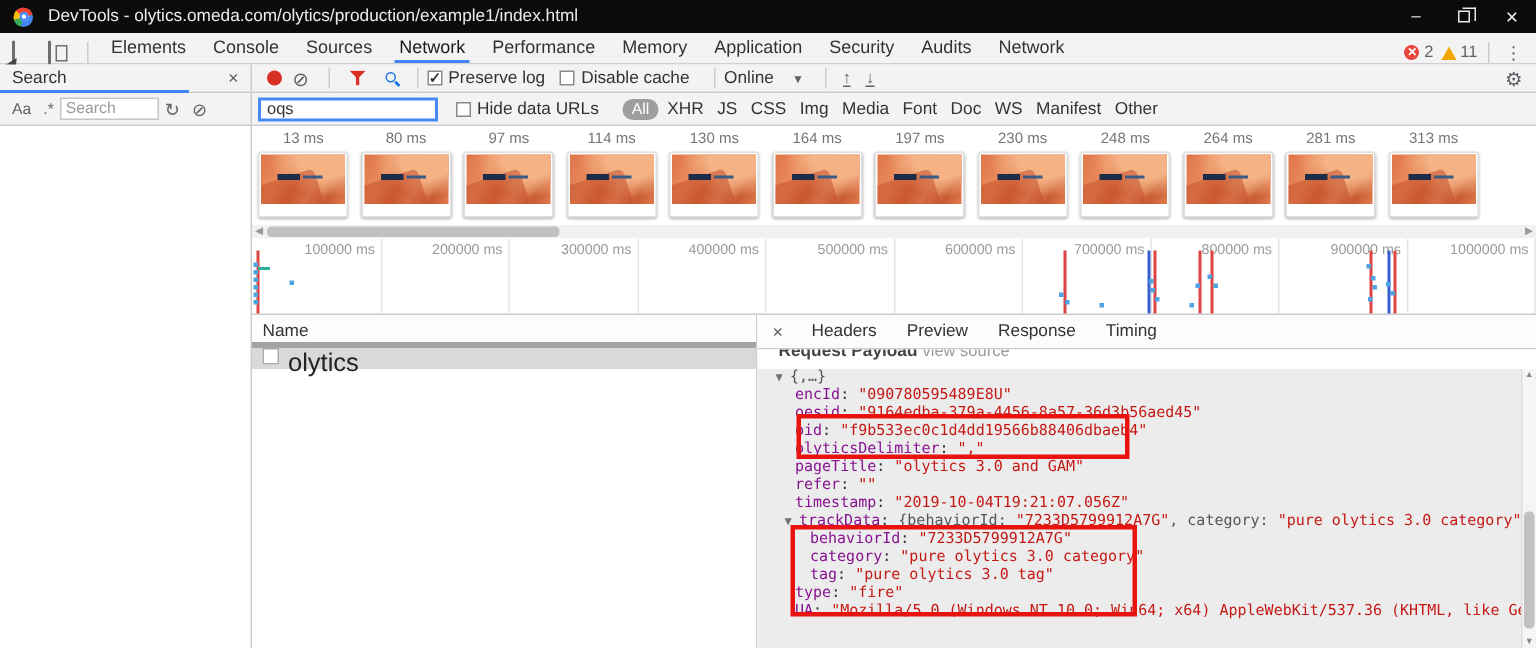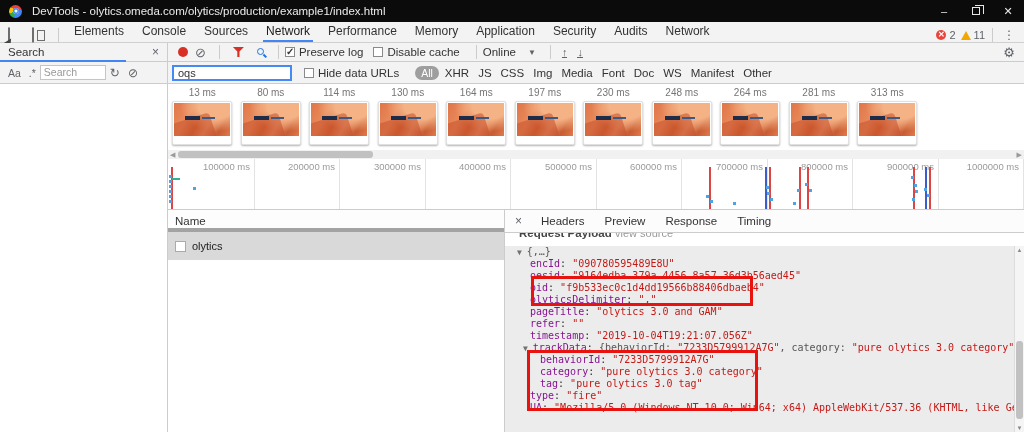--- a/index.html
+++ b/index.html
@@ -88,21 +88,21 @@
   .gridline { position:absolute; top:0; width:1px; height:51px; background:#e3e3e3; }
   .ticklbl { position:absolute; top:2px; font-size:9.5px; color:#9a9a9a; white-space:nowrap; transform:translateX(-100%); padding-right:4px; }
   .ev-red { position:absolute; top:8px; width:1.5px; height:43px; background:#d44; }
   .ev-blue { position:absolute; top:8px; width:1.5px; height:43px; background:#3b5ecf; }
   .dot { position:absolute; width:3px; height:3px; background:#4fa3e0; }
   .dot.teal { width:8px; height:2px; background:#2bb39a; }
 
   
   #reqtable { left:168px; top:210px; width:337px; height:222px; background:#fff; border-right:1px solid #ccc; }
   #name-hdr { height:22px; line-height:22px; padding-left:7px; font-size:11.5px; color:#333; border-bottom:4px solid #a3a3a3; background:#fdfdfd; }
-  .req-row { height:28px; display:flex; align-items:center; background:#d9d9d9; font-size:11px; color:#222; }
+  .req-row { height:14px; display:flex; align-items:flex-start; background:#d9d9d9; font-size:17px; color:#222; }
   .file-ic { width:11px; height:11px; background:#fff; border:1px solid #aaa; margin:0 6px 0 7px; }
 
   
   #details { left:505px; top:210px; width:519px; height:222px; background:#fff; }
   #dtabs { height:23px; display:flex; align-items:center; border-bottom:1px solid #ccc; background:#fcfcfc; }
   #dclose { color:#5f6368; font-size:12px; padding:0 9px 0 10px; }
   .dtab { font-size:11.5px; color:#333; padding:0 10px; }
   #sec-hdr { height:12px; overflow:hidden; background:#fff; position:relative; }
   #sec-hdr .inner { margin-top:-7px; padding-left:14px; white-space:nowrap; }
   #sec-hdr .st { font-weight:bold; font-size:11.5px; color:#444; }
@@ -227,20 +227,26 @@
 
 <div id="filmstrip" class="abs">
     <div class="frame">
       <div class="flabel">13 ms</div>
       <div class="thumb">
         <div class="thumb-img"></div>
       </div>
     </div>
     <div class="frame">
       <div class="flabel">80 ms</div>
+      <div class="thumb">
+        <div class="thumb-img"></div>
+      </div>
+    </div>
+    <div class="frame">
+      <div class="flabel">97 ms</div>
       <div class="thumb">
         <div class="thumb-img"></div>
       </div>
     </div>
     <div class="frame">
       <div class="flabel">114 ms</div>
       <div class="thumb">
         <div class="thumb-img"></div>
       </div>
     </div>

